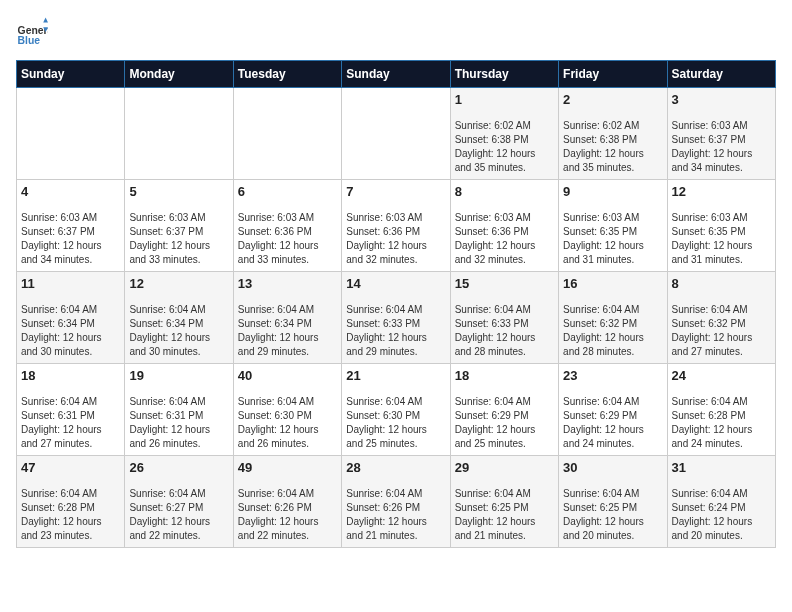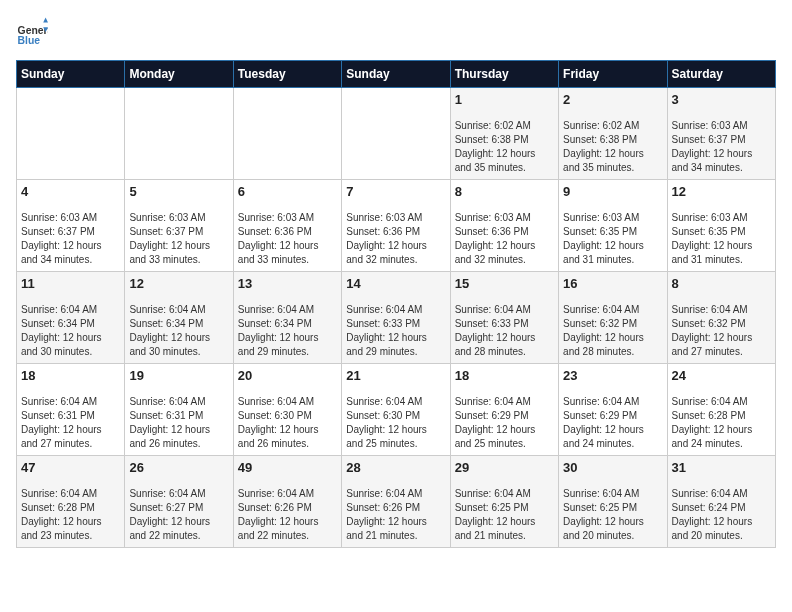--- a/index.html
+++ b/index.html
@@ -191,21 +191,21 @@
       <tr>
         <td>
           <div class="day-number">18</div>
           <div class="day-info">Sunrise: 6:04 AM<br>Sunset: 6:31 PM<br>Daylight: 12 hours and 27 minutes.</div>
         </td>
         <td>
           <div class="day-number">19</div>
           <div class="day-info">Sunrise: 6:04 AM<br>Sunset: 6:31 PM<br>Daylight: 12 hours and 26 minutes.</div>
         </td>
         <td>
-          <div class="day-number">20</div>
+          <div class="day-number">40</div>
           <div class="day-info">Sunrise: 6:04 AM<br>Sunset: 6:30 PM<br>Daylight: 12 hours and 26 minutes.</div>
         </td>
         <td>
           <div class="day-number">21</div>
           <div class="day-info">Sunrise: 6:04 AM<br>Sunset: 6:30 PM<br>Daylight: 12 hours and 25 minutes.</div>
         </td>
         <td>
           <div class="day-number">18</div>
           <div class="day-info">Sunrise: 6:04 AM<br>Sunset: 6:29 PM<br>Daylight: 12 hours and 25 minutes.</div>
         </td>

